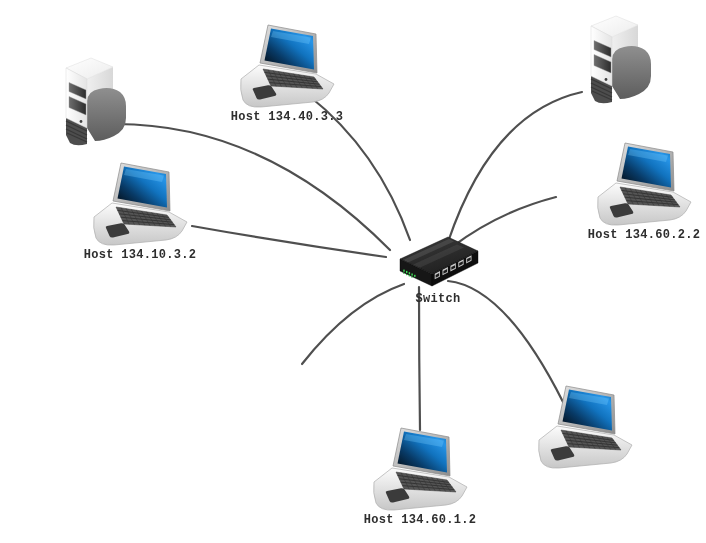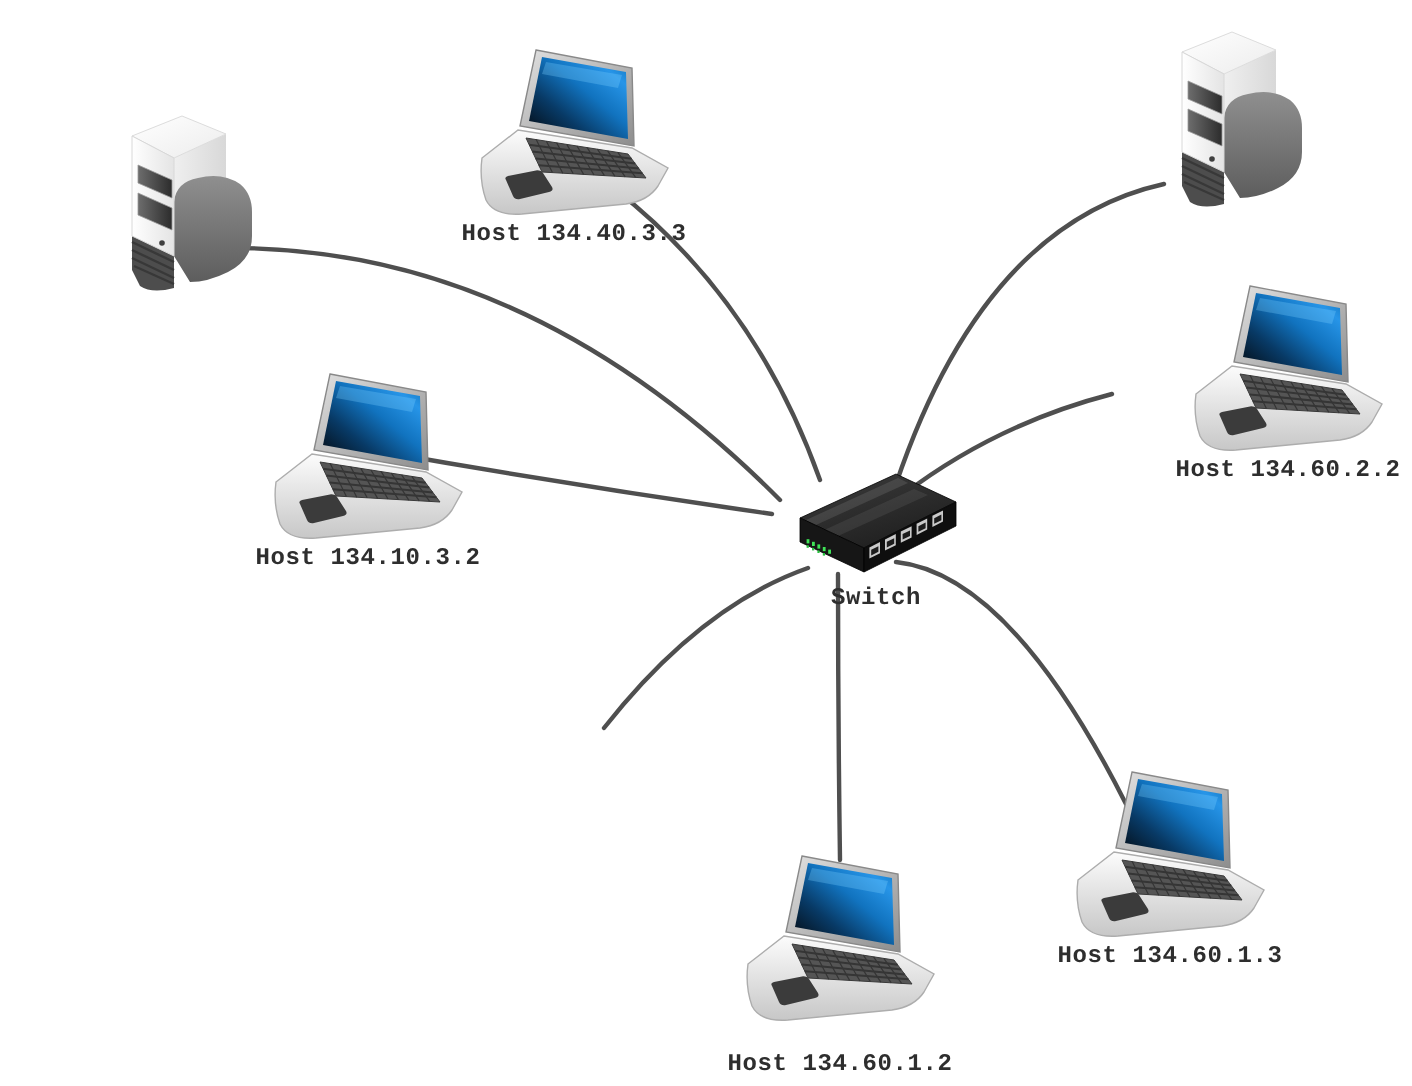--- a/index.html
+++ b/index.html
@@ -127,21 +127,21 @@
     <path d="M27.6,50.4 L78.8,57.4 M29.2,53.8 L80.6,59.8 M30.8,57.2 L82.4,62.2 M32.4,60.6 L84.2,64.6" stroke="#353535" stroke-width="1" fill="none"></path>
     <path d="M31.1,47.8 L39.2,64.3 M36.2,48.6 L44.4,64.6 M41.3,49.4 L49.6,64.9 M46.4,50.2 L54.8,65.2 M51.5,51 L60,65.5 M56.6,51.8 L65.2,65.8 M61.7,52.6 L70.4,66.1 M66.8,53.4 L75.6,66.4 M71.9,54.2 L80.8,66.7" stroke="#353535" stroke-width="0.6" fill="none"></path>
     <path d="M16,68 Q15,66.5 17,66 L31,63.2 Q33.5,63 34.5,64.5 L39,71.5 Q40,73.5 37.5,74 L23,77.5 Q20.5,78 19.5,76 Z" fill="#3b3b3b"></path>
     <polygon points="31,3 79,12 80,51 23,41" fill="url(#g-lap-frame)" stroke="#898989" stroke-width="0.7"></polygon>
     <polygon points="34,6.5 76,14 77,47.5 27.5,38.5" fill="url(#g-lap-screen)"></polygon>
     <polygon points="36,9 74,15.5 72,22 34,15" fill="#7fd0ff" opacity="0.3"></polygon>
   </svg>
 </div>
     <div class="node-label">Host 134.60.2.2</div>
   </div>
-  <div class="node" style="left: 90px; top: 184px; width: 100px; margin-left: 44px;">
+  <div class="node" style="left: 90px; top: 160px; width: 100px;">
     <div class="icon-slot">
   <svg width="100" height="86" viewBox="0 0 100 86">
     <path d="M4,57 L22,43 L79,52 L97,62 L92,71 Q87,78.5 76,80 L24,85 Q10,86 6,78 Q2.5,68 4,57 Z" fill="url(#g-lap-base)" stroke="#adadad" stroke-width="0.7"></path>
     <polygon points="26,47 77,55 86,67 34,64" fill="#555555" stroke="#3a3a3a" stroke-width="0.5"></polygon>
     <path d="M27.6,50.4 L78.8,57.4 M29.2,53.8 L80.6,59.8 M30.8,57.2 L82.4,62.2 M32.4,60.6 L84.2,64.6" stroke="#353535" stroke-width="1" fill="none"></path>
     <path d="M31.1,47.8 L39.2,64.3 M36.2,48.6 L44.4,64.6 M41.3,49.4 L49.6,64.9 M46.4,50.2 L54.8,65.2 M51.5,51 L60,65.5 M56.6,51.8 L65.2,65.8 M61.7,52.6 L70.4,66.1 M66.8,53.4 L75.6,66.4 M71.9,54.2 L80.8,66.7" stroke="#353535" stroke-width="0.6" fill="none"></path>
     <path d="M16,68 Q15,66.5 17,66 L31,63.2 Q33.5,63 34.5,64.5 L39,71.5 Q40,73.5 37.5,74 L23,77.5 Q20.5,78 19.5,76 Z" fill="#3b3b3b"></path>
     <polygon points="31,3 79,12 80,51 23,41" fill="url(#g-lap-frame)" stroke="#898989" stroke-width="0.7"></polygon>
     <polygon points="34,6.5 76,14 77,47.5 27.5,38.5" fill="url(#g-lap-screen)"></polygon>
     <polygon points="36,9 74,15.5 72,22 34,15" fill="#7fd0ff" opacity="0.3"></polygon>
@@ -177,21 +177,21 @@
       <rect x="18.1" y="42.8" width="1.4" height="2.1" fill="#3fe457"></rect>
       <rect x="7.3" y="40.6" width="1.1" height="1.3" fill="#26c23e"></rect>
       <rect x="10" y="41.9" width="1.1" height="1.3" fill="#26c23e"></rect>
       <rect x="12.7" y="43.2" width="1.1" height="1.3" fill="#26c23e"></rect>
       <rect x="15.4" y="44.5" width="1.1" height="1.3" fill="#26c23e"></rect>
     </g>
   </svg>
 </div>
     <div class="node-label">Switch</div>
   </div>
-  <div class="node" style="left: 370px; top: 425px; width: 100px; gap: 12px;">
+  <div class="node" style="left: 370px; top: 425px; width: 100px;">
     <div class="icon-slot">
   <svg width="100" height="86" viewBox="0 0 100 86">
     <path d="M4,57 L22,43 L79,52 L97,62 L92,71 Q87,78.5 76,80 L24,85 Q10,86 6,78 Q2.5,68 4,57 Z" fill="url(#g-lap-base)" stroke="#adadad" stroke-width="0.7"></path>
     <polygon points="26,47 77,55 86,67 34,64" fill="#555555" stroke="#3a3a3a" stroke-width="0.5"></polygon>
     <path d="M27.6,50.4 L78.8,57.4 M29.2,53.8 L80.6,59.8 M30.8,57.2 L82.4,62.2 M32.4,60.6 L84.2,64.6" stroke="#353535" stroke-width="1" fill="none"></path>
     <path d="M31.1,47.8 L39.2,64.3 M36.2,48.6 L44.4,64.6 M41.3,49.4 L49.6,64.9 M46.4,50.2 L54.8,65.2 M51.5,51 L60,65.5 M56.6,51.8 L65.2,65.8 M61.7,52.6 L70.4,66.1 M66.8,53.4 L75.6,66.4 M71.9,54.2 L80.8,66.7" stroke="#353535" stroke-width="0.6" fill="none"></path>
     <path d="M16,68 Q15,66.5 17,66 L31,63.2 Q33.5,63 34.5,64.5 L39,71.5 Q40,73.5 37.5,74 L23,77.5 Q20.5,78 19.5,76 Z" fill="#3b3b3b"></path>
     <polygon points="31,3 79,12 80,51 23,41" fill="url(#g-lap-frame)" stroke="#898989" stroke-width="0.7"></polygon>
     <polygon points="34,6.5 76,14 77,47.5 27.5,38.5" fill="url(#g-lap-screen)"></polygon>
     <polygon points="36,9 74,15.5 72,22 34,15" fill="#7fd0ff" opacity="0.3"></polygon>
@@ -205,15 +205,14 @@
     <path d="M4,57 L22,43 L79,52 L97,62 L92,71 Q87,78.5 76,80 L24,85 Q10,86 6,78 Q2.5,68 4,57 Z" fill="url(#g-lap-base)" stroke="#adadad" stroke-width="0.7"></path>
     <polygon points="26,47 77,55 86,67 34,64" fill="#555555" stroke="#3a3a3a" stroke-width="0.5"></polygon>
     <path d="M27.6,50.4 L78.8,57.4 M29.2,53.8 L80.6,59.8 M30.8,57.2 L82.4,62.2 M32.4,60.6 L84.2,64.6" stroke="#353535" stroke-width="1" fill="none"></path>
     <path d="M31.1,47.8 L39.2,64.3 M36.2,48.6 L44.4,64.6 M41.3,49.4 L49.6,64.9 M46.4,50.2 L54.8,65.2 M51.5,51 L60,65.5 M56.6,51.8 L65.2,65.8 M61.7,52.6 L70.4,66.1 M66.8,53.4 L75.6,66.4 M71.9,54.2 L80.8,66.7" stroke="#353535" stroke-width="0.6" fill="none"></path>
     <path d="M16,68 Q15,66.5 17,66 L31,63.2 Q33.5,63 34.5,64.5 L39,71.5 Q40,73.5 37.5,74 L23,77.5 Q20.5,78 19.5,76 Z" fill="#3b3b3b"></path>
     <polygon points="31,3 79,12 80,51 23,41" fill="url(#g-lap-frame)" stroke="#898989" stroke-width="0.7"></polygon>
     <polygon points="34,6.5 76,14 77,47.5 27.5,38.5" fill="url(#g-lap-screen)"></polygon>
     <polygon points="36,9 74,15.5 72,22 34,15" fill="#7fd0ff" opacity="0.3"></polygon>
   </svg>
 </div>
-    <div class="node-label">Host 134.60.1.3</div>
   </div>
 </div>
 
 </body></html>

